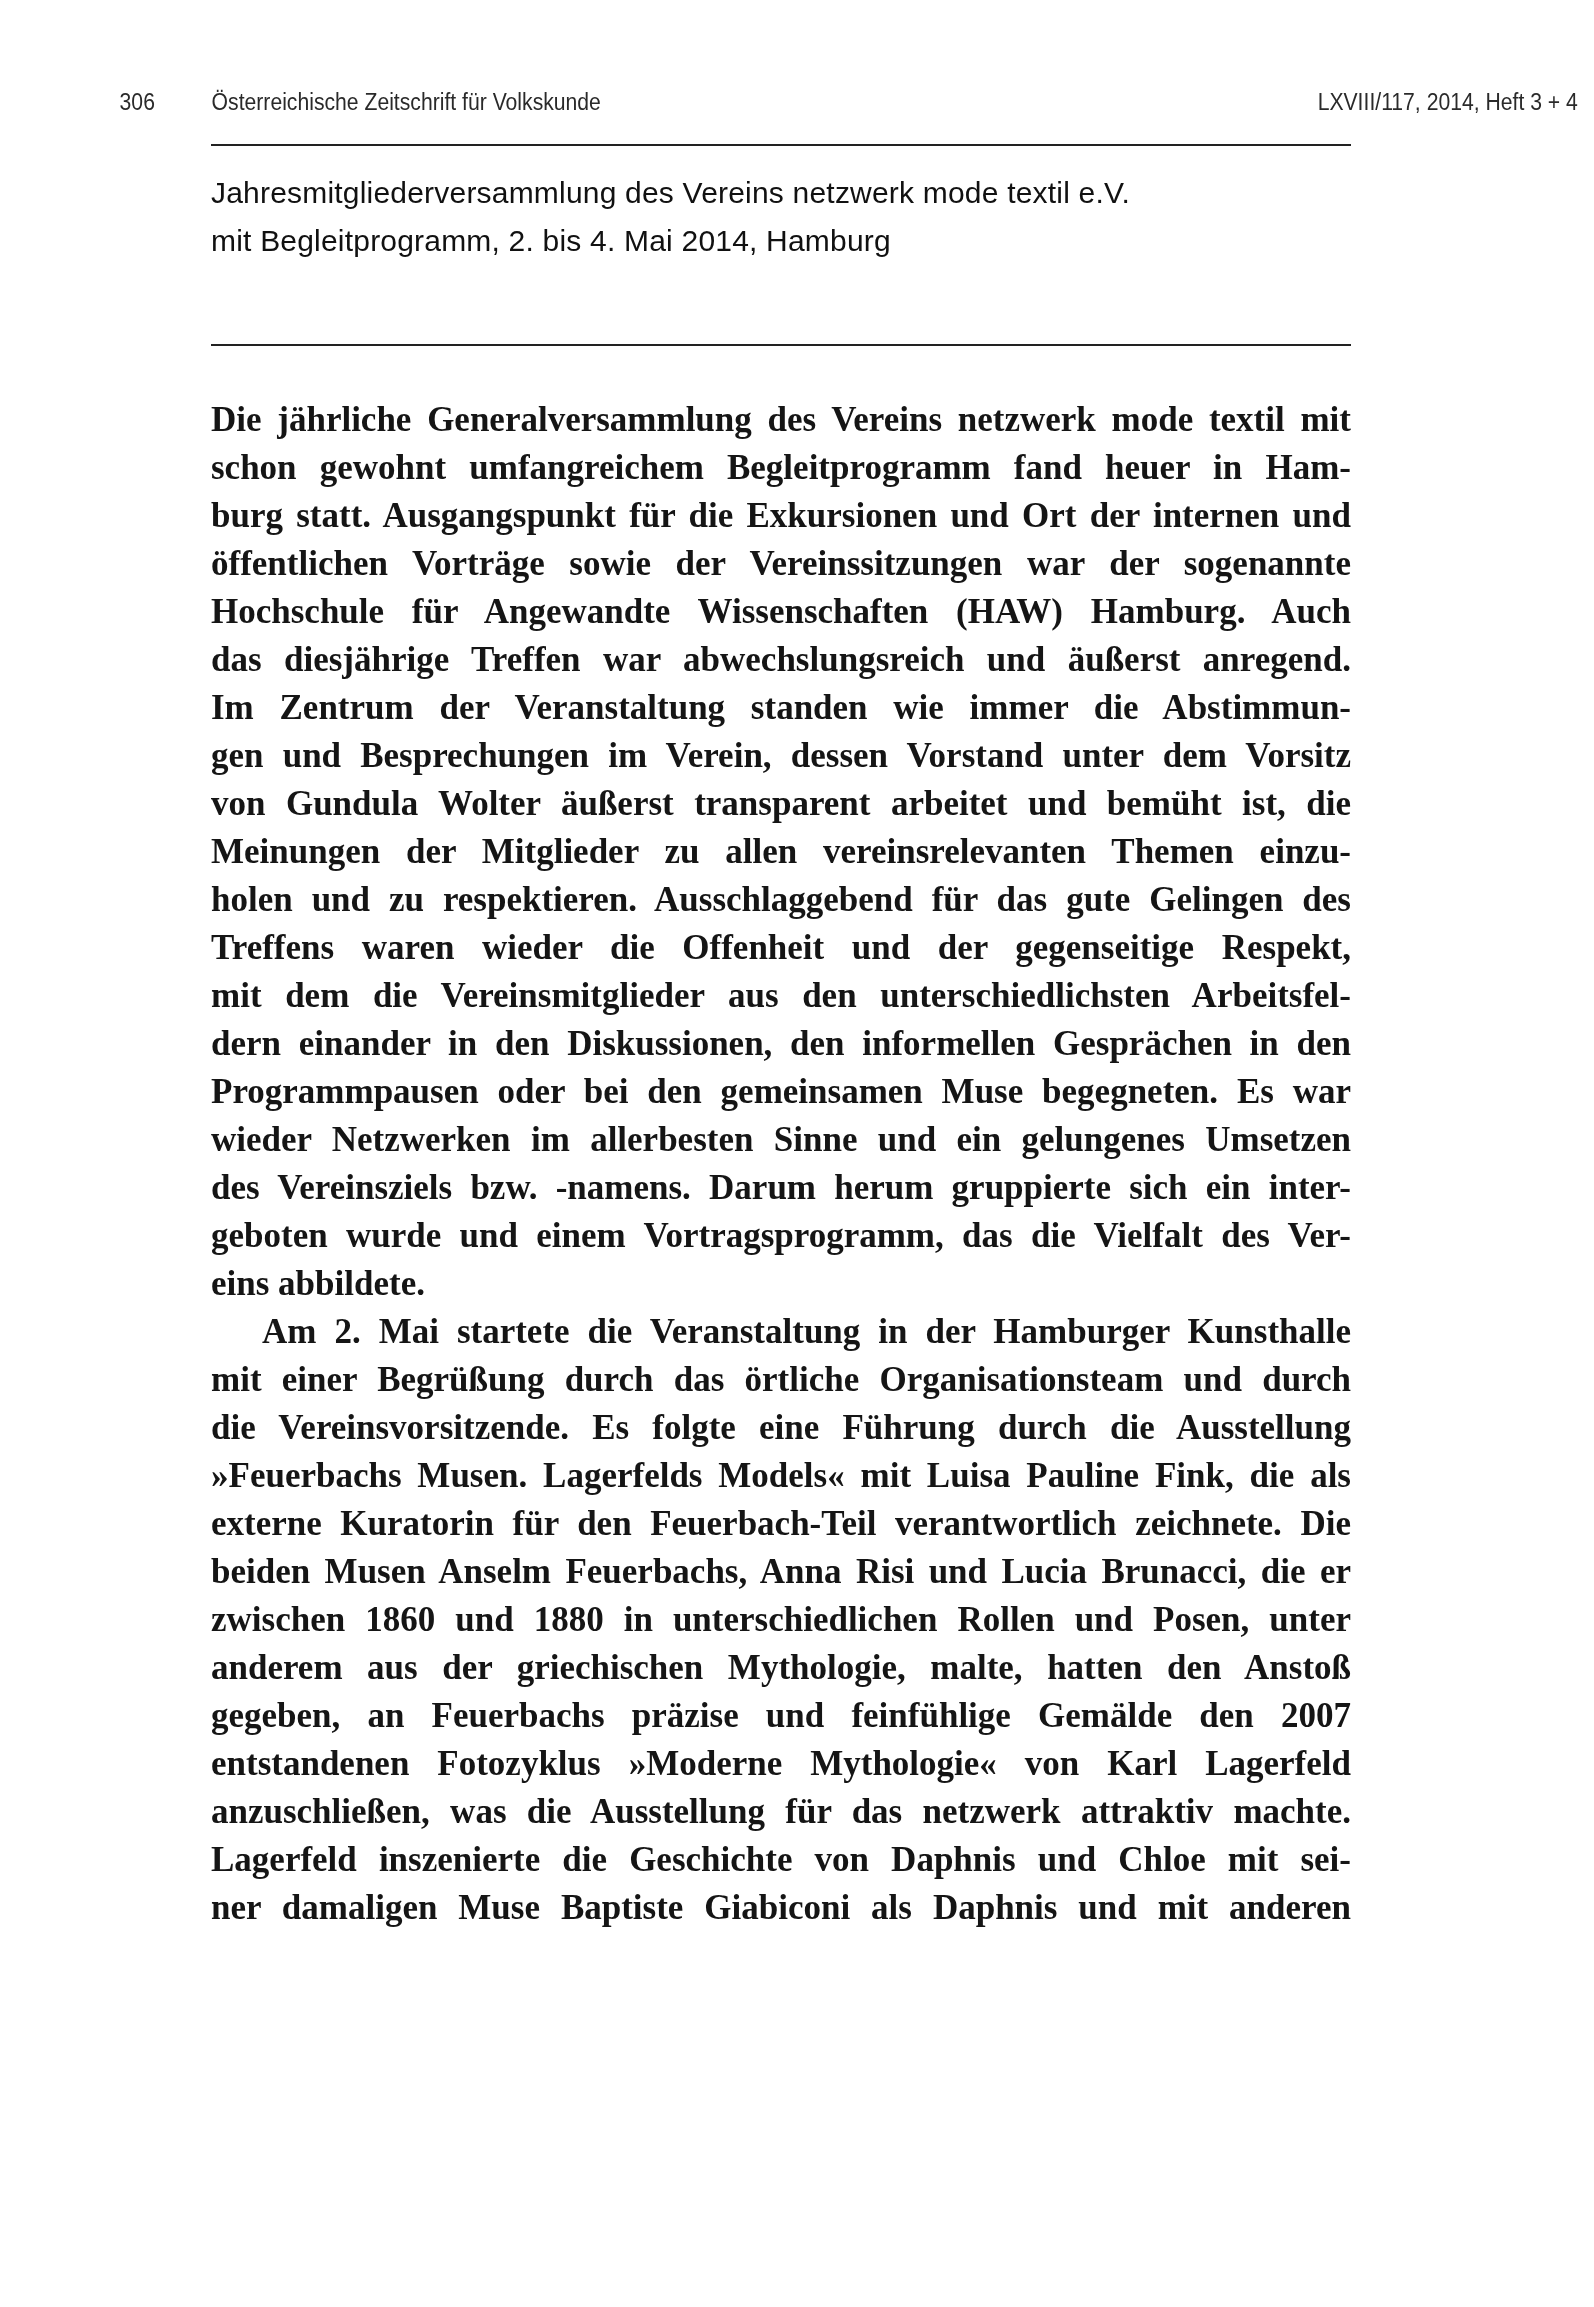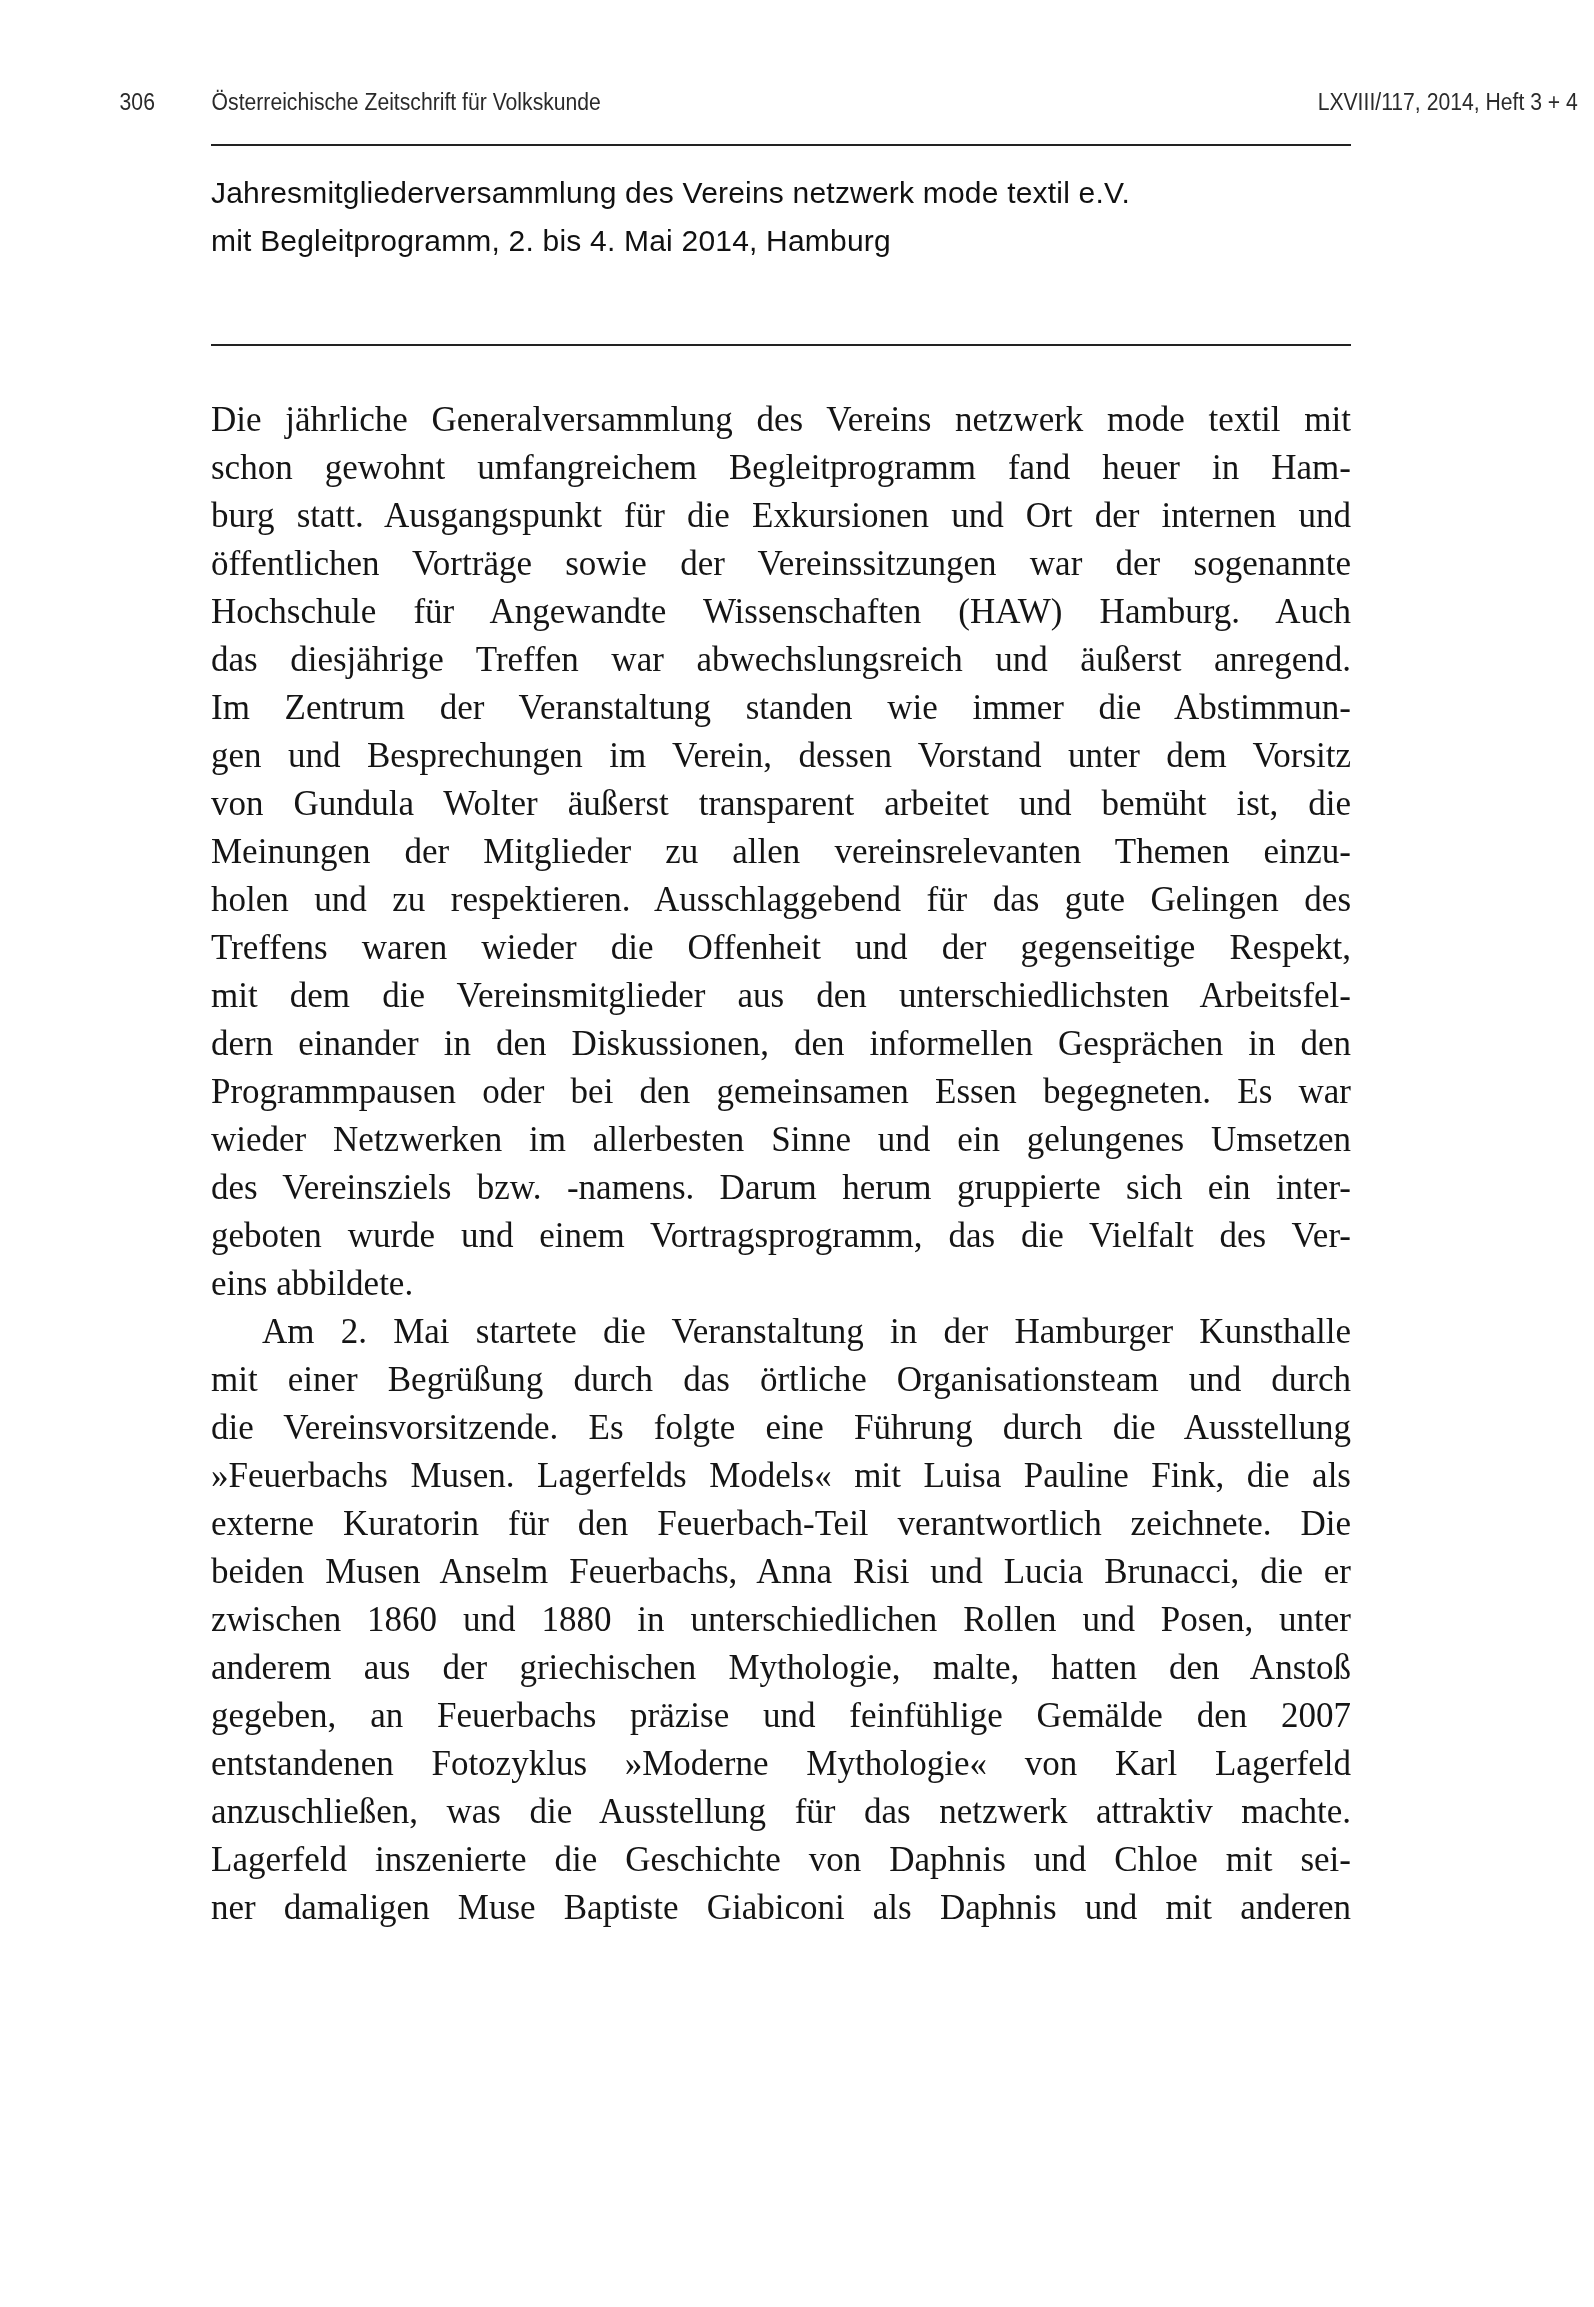--- a/index.html
+++ b/index.html
@@ -11,21 +11,21 @@
   .issue { position:absolute; right:-120px; top:0; text-align:right; width:558px; }
   .rule { position:absolute; left:211px; width:1140px; height:1.6px; background:#222; }
   .rule.top { top:144px; }
   .rule.title { top:344px; }
   .title { position:absolute; left:211px; top:169px; width:1140px;
     font-family:"Liberation Sans", sans-serif; font-size:30px; line-height:48px; color:#111;
     letter-spacing:0.2px; }
   .title div { white-space:nowrap; }
   .body-text { position:absolute; left:211px; top:396px; width:1140px;
     font-family:"Liberation Serif", serif; font-size:35px; line-height:48px; color:#151515; }
-  .line { display:block; white-space:nowrap; text-align:justify; text-align-last:justify; height:48px; }
+  .line { display:block; white-space:nowrap; text-align:justify; text-align-last:justify; height:48px;font-weight:bold; }
   .line.last { text-align-last:left; }
   .line.indent { padding-left:51px; }
 </style>
 </head>
 <body>
 
 <div class="running-head">
   <span class="pgnum">306</span>
   <span class="journal">Österreichische Zeitschrift für Volkskunde</span>
   <span class="issue">LXVIII/117, 2014, Heft 3 + 4</span>
@@ -49,21 +49,21 @@
     <span class="line">Hochschule für Angewandte Wissenschaften (HAW) Hamburg. Auch</span>
     <span class="line">das diesjährige Treffen war abwechslungsreich und äußerst anregend.</span>
     <span class="line">Im Zentrum der Veranstaltung standen wie immer die Abstimmun-</span>
     <span class="line">gen und Besprechungen im Verein, dessen Vorstand unter dem Vorsitz</span>
     <span class="line">von Gundula Wolter äußerst transparent arbeitet und bemüht ist, die</span>
     <span class="line">Meinungen der Mitglieder zu allen vereinsrelevanten Themen einzu-</span>
     <span class="line">holen und zu respektieren. Ausschlaggebend für das gute Gelingen des</span>
     <span class="line">Treffens waren wieder die Offenheit und der gegenseitige Respekt,</span>
     <span class="line">mit dem die Vereinsmitglieder aus den unterschiedlichsten Arbeitsfel-</span>
     <span class="line">dern einander in den Diskussionen, den informellen Gesprächen in den</span>
-    <span class="line">Programmpausen oder bei den gemeinsamen Essen begegneten. Es war</span>
+    <span class="line">Programmpausen oder bei den gemeinsamen Muse begegneten. Es war</span>
     <span class="line">wieder Netzwerken im allerbesten Sinne und ein gelungenes Umsetzen</span>
     <span class="line">des Vereinsziels bzw. -namens. Darum herum gruppierte sich ein inter-</span>
     <span class="line">geboten wurde und einem Vortragsprogramm, das die Vielfalt des Ver-</span>
     <span class="line last">eins abbildete.</span>
   </div>
   <div>
     <span class="line indent">Am 2. Mai startete die Veranstaltung in der Hamburger Kunsthalle</span>
     <span class="line">mit einer Begrüßung durch das örtliche Organisationsteam und durch</span>
     <span class="line">die Vereinsvorsitzende. Es folgte eine Führung durch die Ausstellung</span>
     <span class="line">»Feuerbachs Musen. Lagerfelds Models« mit Luisa Pauline Fink, die als</span>

